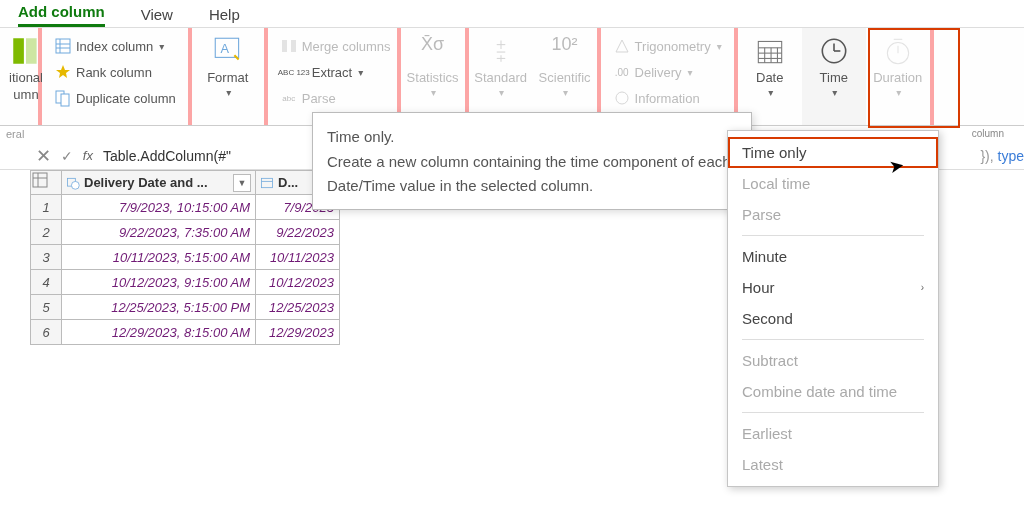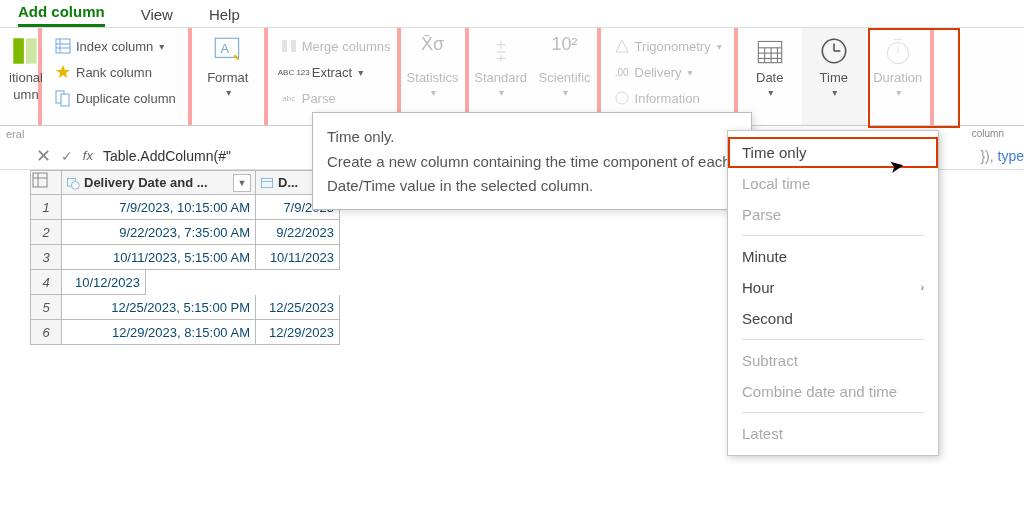--- a/index.html
+++ b/index.html
@@ -25,21 +25,21 @@
 .fx-formula{font-family:Consolas,monospace;font-size:14px;flex:1;overflow:hidden;white-space:nowrap}
 .fx-formula .tail{color:#999}
 .fx-formula .kw{color:#3b7dd8}
 .grid{display:flex}
 .grid-corner{width:32px;height:25px;border:1px solid #bbb;background:#f5f5f5}
 .col-hdr{display:flex;align-items:center;height:25px;border:1px solid #bbb;border-left:0;background:#f5f5f5;padding:0 4px;gap:4px}
 .col-hdr .drop{width:18px;height:18px;border:1px solid #bbb;background:#fff;display:flex;align-items:center;justify-content:center;font-size:9px;color:#666;margin-left:auto}
 .col1{width:194px}
 .col2{width:84px}
 .row-num{width:32px;height:25px;border:1px solid #bbb;border-top:0;background:#f5f5f5;display:flex;align-items:center;justify-content:center;color:#555;font-style:italic}
-.cell{height:25px;border:1px solid #bbb;border-top:0;border-left:0;display:flex;align-items:center;padding:0 5px;color:#0c4a6e}
+.cell{height:25px;border:1px solid #bbb;border-top:0;border-left:0;display:flex;align-items:center;padding:0 5px;font-style:italic;color:#701a75}
 .cell.c1{width:194px;justify-content:flex-end}
 .cell.c2{width:84px;justify-content:flex-end}
 .tooltip{position:absolute;left:312px;top:112px;width:440px;background:#fff;border:1px solid #bbb;box-shadow:2px 2px 8px rgba(0,0,0,.15);padding:12px 14px;font-size:15px;color:#555;line-height:1.55}
 .tooltip .tt-title{margin-bottom:2px}
 .menu{position:absolute;right:85px;top:130px;width:212px;background:#fff;border:1px solid #c5c5c5;box-shadow:2px 2px 8px rgba(0,0,0,.2);padding:6px 0}
 .menu-item{padding:7px 14px;font-size:15px;color:#444;display:flex;align-items:center;justify-content:space-between}
 .menu-item.disabled{color:#aaa}
 .menu-item.boxed{outline:2px solid #d83b01;outline-offset:-2px}
 .menu-sep{height:1px;background:#ddd;margin:5px 14px}
 .redbox-time{position:absolute;border:2px solid #d83b01;left:868px;top:28px;width:92px;height:100px;pointer-events:none}
@@ -272,20 +272,21 @@
         <div class="cell c1">9/22/2023, 7:35:00 AM</div>
         <div class="cell c2">9/22/2023</div>
       </div>
       <div class="grid">
         <div class="row-num">3</div>
         <div class="cell c1">10/11/2023, 5:15:00 AM</div>
         <div class="cell c2">10/11/2023</div>
       </div>
       <div class="grid">
         <div class="row-num">4</div>
+        <div class="cell c1">10/12/2023, 9:15:00 AM</div>
         <div class="cell c2">10/12/2023</div>
       </div>
       <div class="grid">
         <div class="row-num">5</div>
         <div class="cell c1">12/25/2023, 5:15:00 PM</div>
         <div class="cell c2">12/25/2023</div>
       </div>
       <div class="grid">
         <div class="row-num">6</div>
         <div class="cell c1">12/29/2023, 8:15:00 AM</div>
@@ -307,20 +308,21 @@
   <div class="menu-item">Minute</div>
   <div class="menu-item">
       <span>Hour</span>
       <span class="chev">›</span>
     </div>
   <div class="menu-item">Second</div>
   <div class="menu-sep"></div>
   <div class="menu-item disabled">Subtract</div>
   <div class="menu-item disabled">Combine date and time</div>
   <div class="menu-sep"></div>
+  <div class="menu-item disabled">Earliest</div>
   <div class="menu-item disabled">Latest</div>
 </div>
 
 <div class="redbox-time"></div>
 
 <div class="col-label-after">column</div>
 
 <div class="cursor">➤</div>
 
 </body></html>

